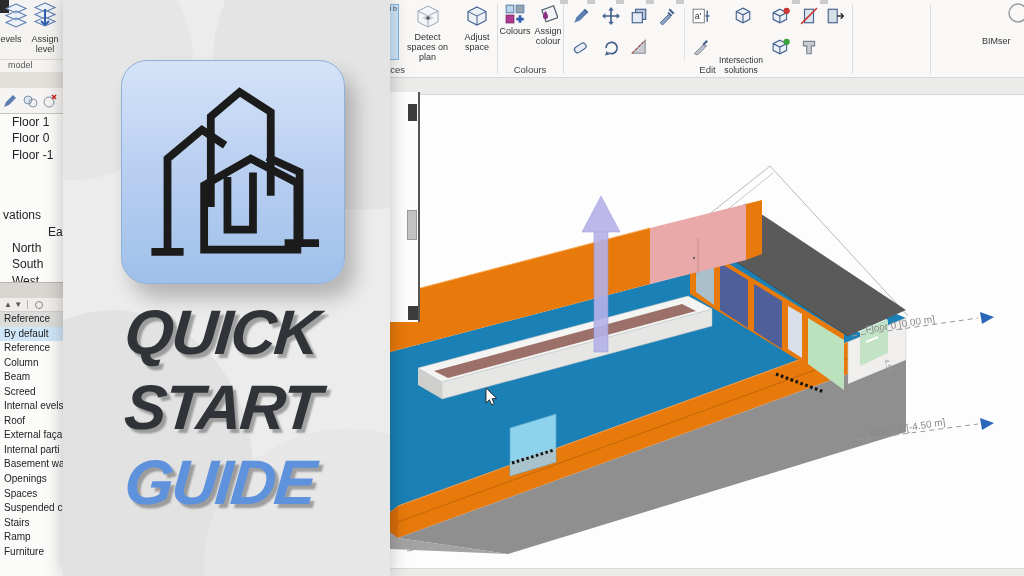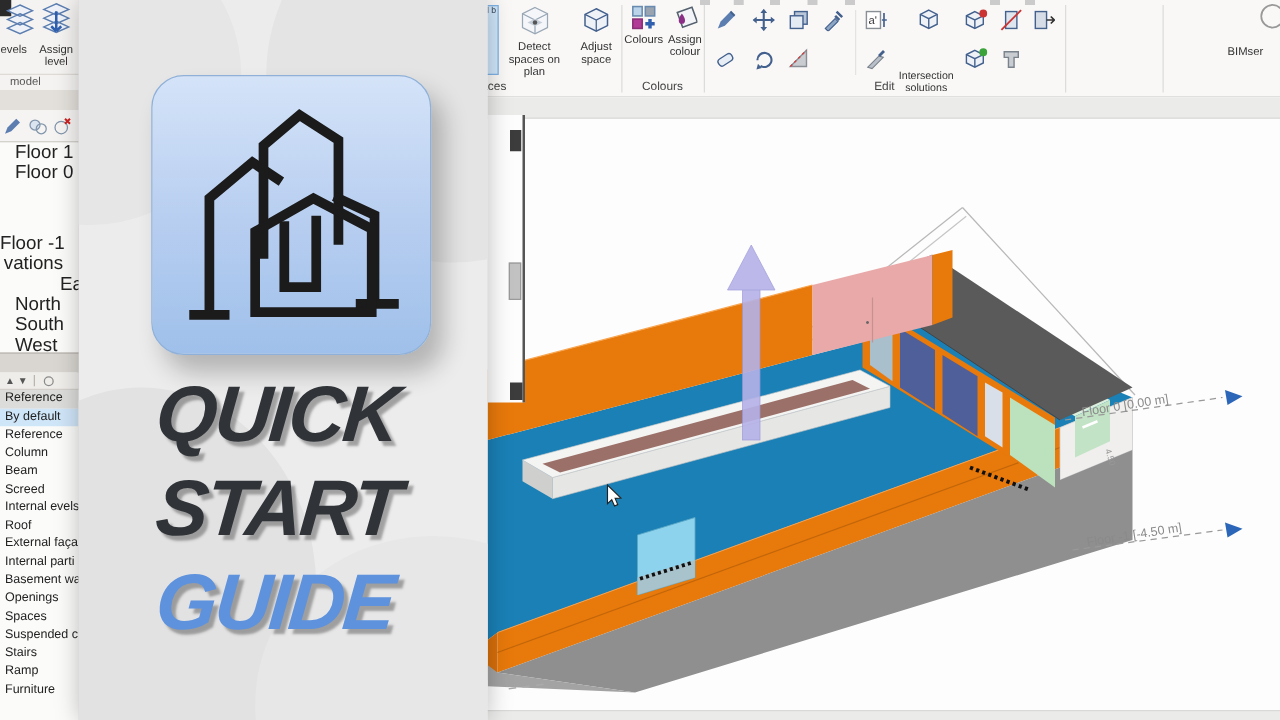--- a/index.html
+++ b/index.html
@@ -8,21 +8,21 @@
   .abs{position:absolute;}
 
   
   #left-panel{left:0;top:0;width:63px;height:576px;background:#f7f6f5;border-right:1px solid #c2bfba;box-sizing:border-box;}
   #lp-ribbon{left:0;top:0;width:63px;height:72px;background:#f4f3f1;border-bottom:1px solid #cfccc7;}
   .lp-label{font-size:9px;color:#333;text-align:center;line-height:10px;}
   #lp-group-label{left:0;top:59px;width:63px;height:13px;font-size:9px;color:#555;padding-left:8px;box-sizing:border-box;border-top:1px solid #dedbd6;}
   #lp-titlebar{left:0;top:72px;width:63px;height:16px;background:#e3e0db;}
   #lp-toolbar{left:0;top:88px;width:63px;height:26px;background:#f5f4f2;border-bottom:1px solid #c9c6c1;box-sizing:border-box;}
   #lp-tree{left:0;top:114px;width:63px;height:168px;background:#fbfbfa;overflow:hidden;}
-  .tree-item{height:16.4px;line-height:16.4px;font-size:15px;color:#222;white-space:nowrap;overflow:hidden;}
+  .tree-item{height:16.4px;line-height:16.4px;font-size:12px;color:#222;white-space:nowrap;overflow:hidden;}
   .tree-item.selected{background:#cfe5f8;}
   #lp-splitter{left:0;top:282px;width:63px;height:16px;background:#d9d6d1;border-top:1px solid #b9b5af;box-sizing:border-box;}
   #lp-listheader{left:0;top:298px;width:63px;height:14px;background:#efedea;border-bottom:1px solid #d3d0cb;
                  font-size:8px;color:#555;line-height:14px;padding-left:4px;box-sizing:border-box;}
   #lp-list{left:0;top:312px;width:63px;height:336px;background:#fbfbfa;overflow:hidden;}
   .list-row{height:14.55px;line-height:14.55px;font-size:10px;color:#222;padding-left:4px;white-space:nowrap;overflow:hidden;}
   .list-row.header{background:#dcdcda;}
   .list-row.selected{background:#cfe5f8;}
 
   
@@ -95,22 +95,22 @@
           <circle cx="7" cy="9" r="5" fill="none" stroke="#8195ab"></circle>
           <path d="M10 2l4 4M14 2l-4 4" stroke="#cc2222" stroke-width="1.6"></path>
         </svg>
       </div>
     </div>
 
     <div id="lp-tree" class="abs">
 
     <div class="tree-item" style="padding-left: 12px;"><span>Floor 1</span></div>
         <div class="tree-item" style="padding-left: 12px;"><span>Floor 0</span></div>
-        <div class="tree-item" style="padding-left: 0; margin-top: 40px;"><span>Floor -1</span></div>
-        <div class="tree-item" style="padding-left: 3px;"><span>vations</span></div>
+        <div class="tree-item" style="padding-left: 12px;"><span>Floor -1</span></div>
+        <div class="tree-item" style="padding-left: 3px; margin-top: 44px;"><span>vations</span></div>
         <div class="tree-item" style="padding-left: 12px; margin-left: 36px;"><span>East</span></div>
         <div class="tree-item" style="padding-left: 12px;"><span>North</span></div>
         <div class="tree-item" style="padding-left: 12px;"><span>South</span></div>
         <div class="tree-item" style="padding-left: 12px;"><span>West</span></div>
         <div class="tree-item" style="padding-left: 3px;"><span>views</span></div>
         <div class="tree-item selected" style="padding-left: 12px;"><span>3D</span></div>
       </div>
 
     <div id="lp-splitter" class="abs"></div>
 

